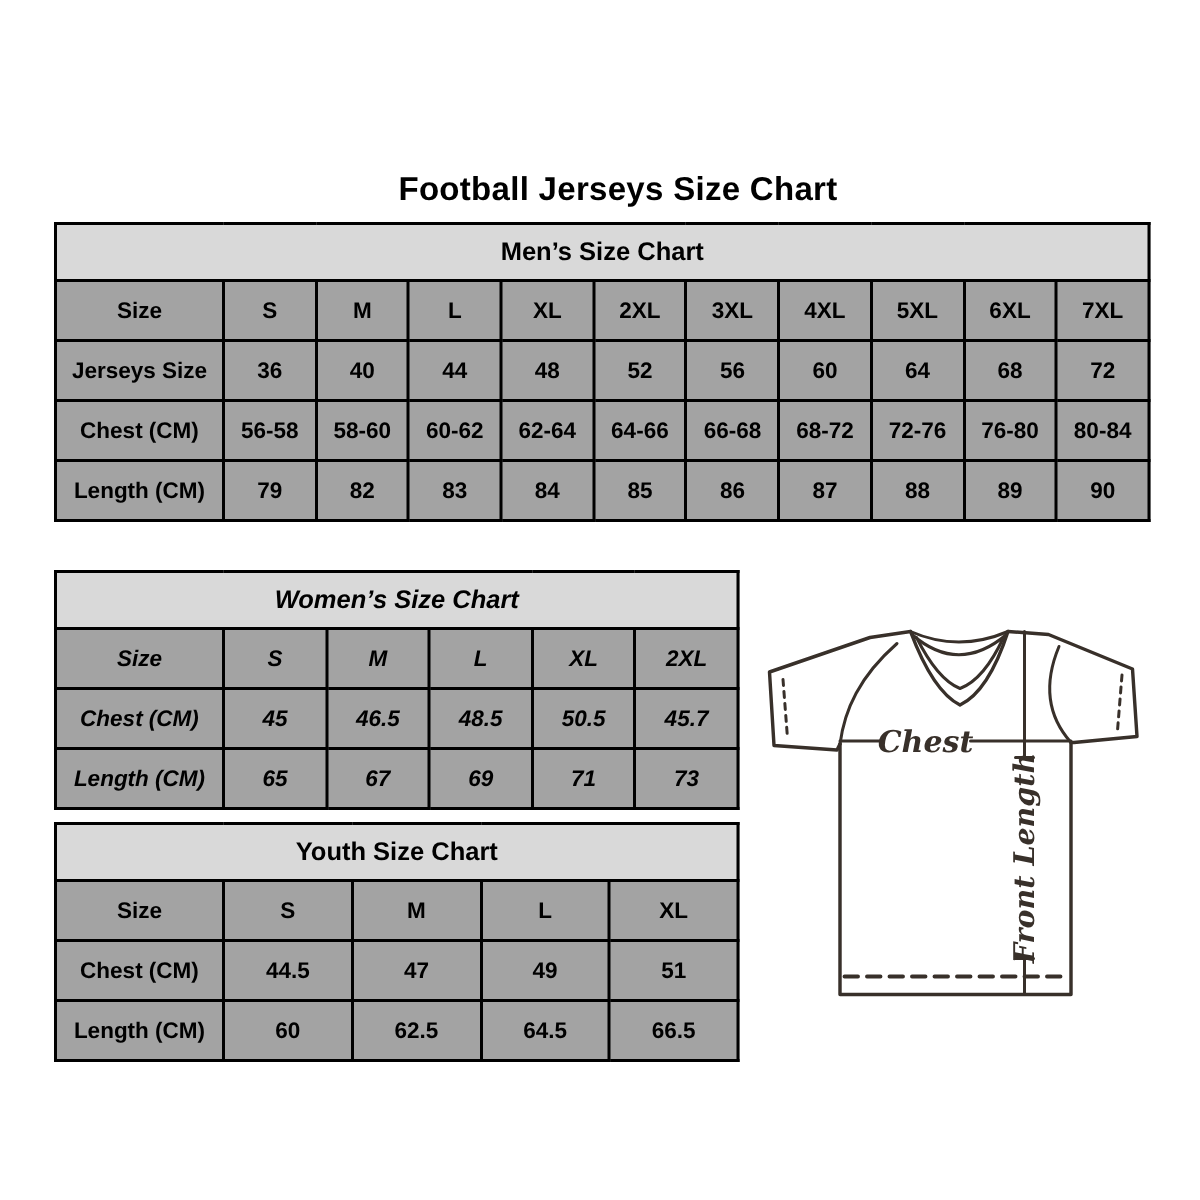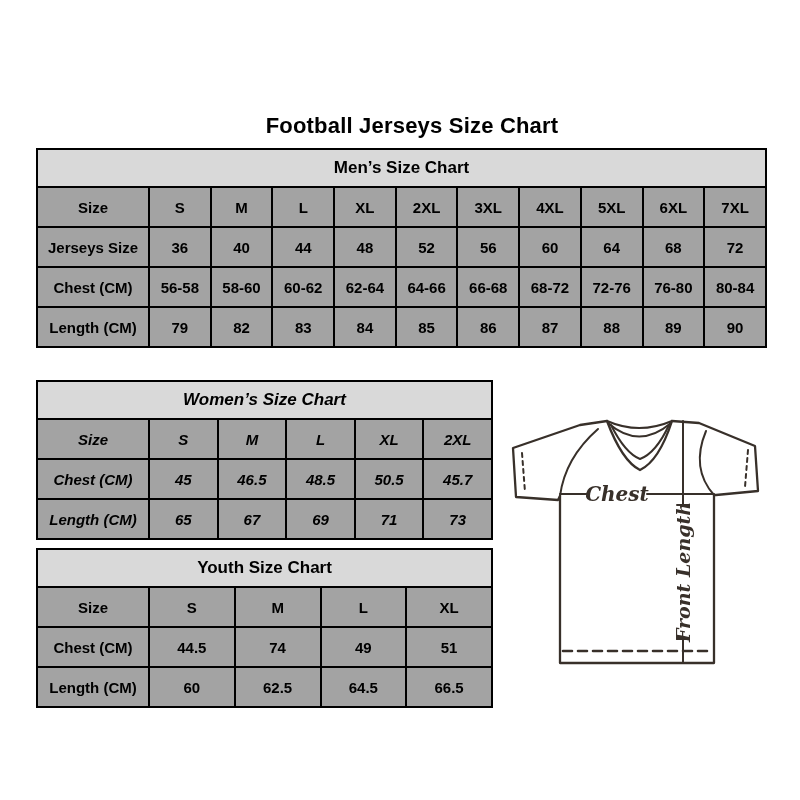--- a/index.html
+++ b/index.html
@@ -165,21 +165,21 @@
       <tr>
         <td>Size</td>
         <td>S</td>
         <td>M</td>
         <td>L</td>
         <td>XL</td>
       </tr>
       <tr>
         <td>Chest (CM)</td>
         <td>44.5</td>
-        <td>74</td>
+        <td>47</td>
         <td>49</td>
         <td>51</td>
       </tr>
       <tr>
         <td>Length (CM)</td>
         <td>60</td>
         <td>62.5</td>
         <td>64.5</td>
         <td>66.5</td>
       </tr>

